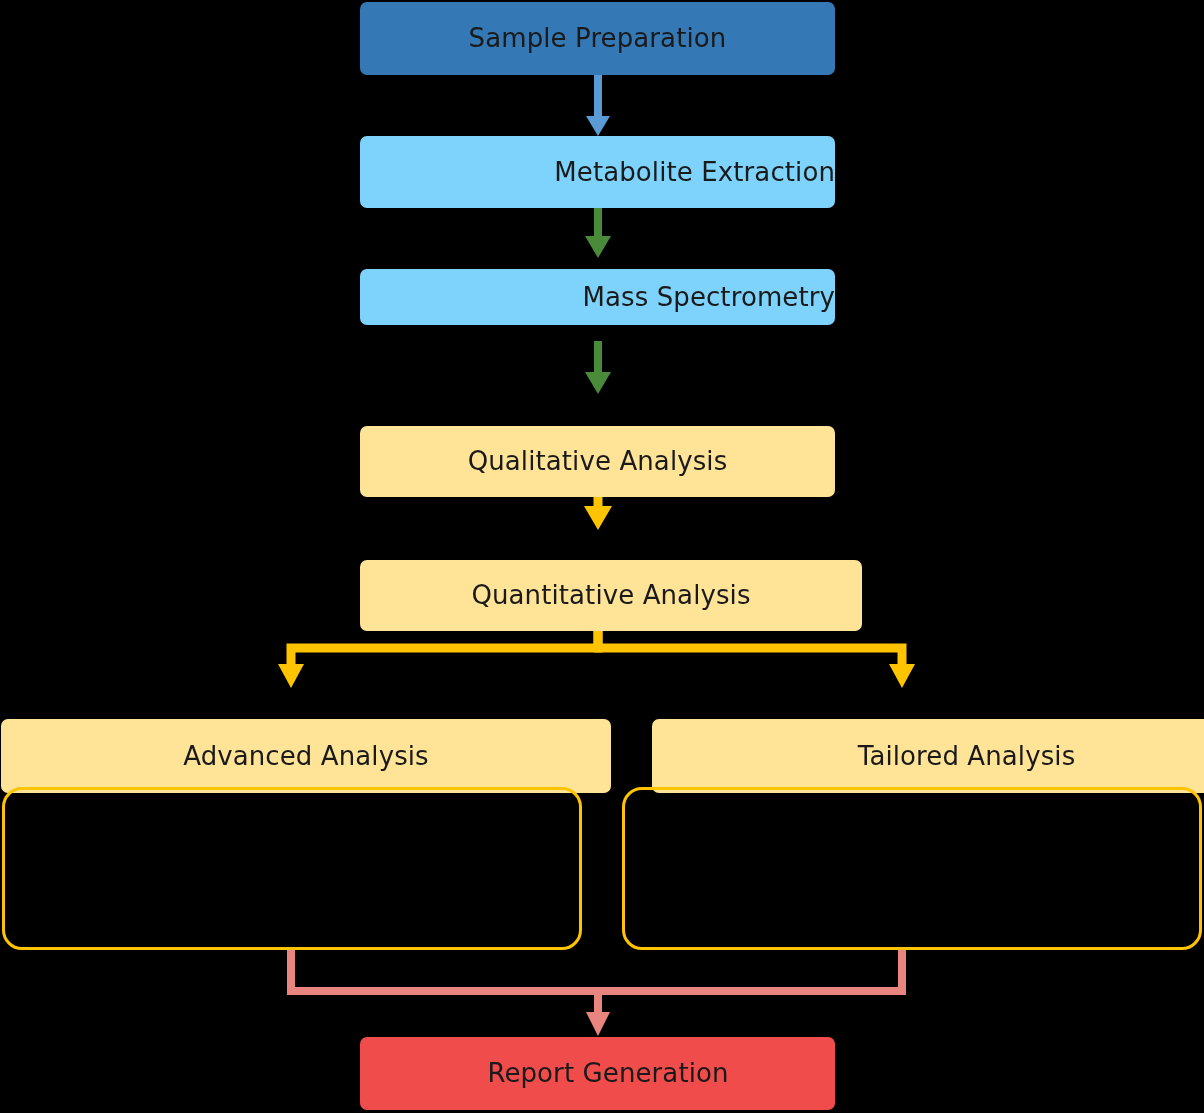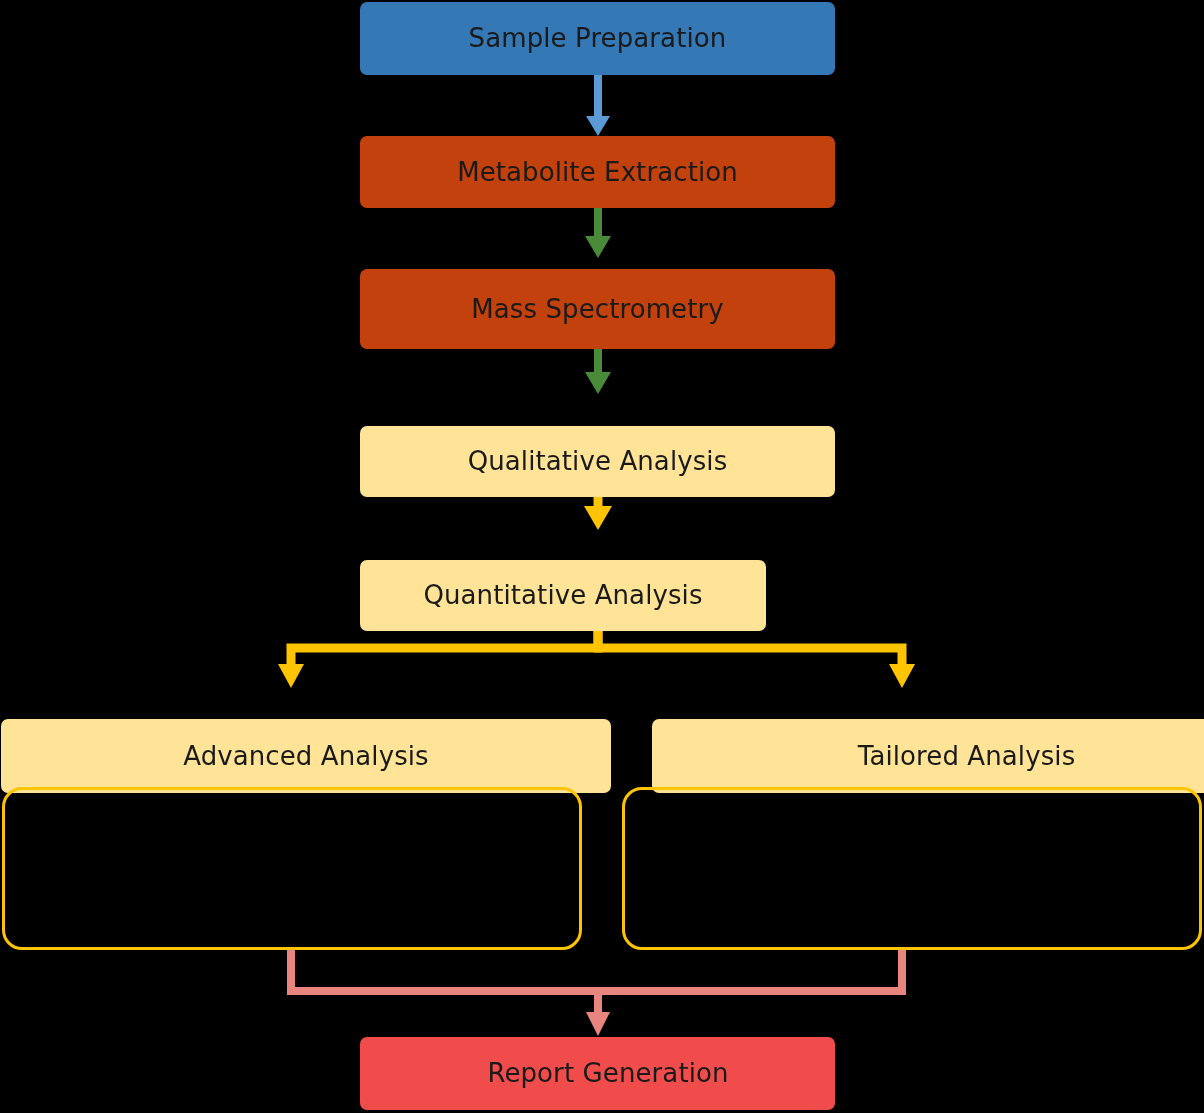--- a/index.html
+++ b/index.html
@@ -38,21 +38,21 @@
     line-height: 1.1;
     letter-spacing: 0.1px;
     text-align: center;
     white-space: nowrap;
   }
   .node-label {
     display: block;
     pointer-events: none;
   }
   .node-start      { background: #3478b5; }
-  .node-process    { background: #c2410c; }
+  .node-process    { background: #7dd3fc; justify-content: flex-end; }
   .node-analysis   { background: #ffe498; margin-top: 24px; }
   .node-report     { background: #f04c4c; }
   .node-subgroup {
     background: transparent;
     border: 3px solid #ffc400;
     border-radius: 20px;
   }
 </style>
 </head>
 <body>
@@ -101,29 +101,29 @@
   </svg>
 
   <div class="node node-start" style="left:360px; top:2px; width:475px; height:73px;">
     <span class="node-label">Sample Preparation</span>
   </div>
 
   <div class="node node-process" style="left:360px; top:136px; width:475px; height:72px;">
     <span class="node-label">Metabolite Extraction</span>
   </div>
 
-  <div class="node node-process" style="left:360px; top:269px; width:475px; height:80px;">
+  <div class="node node-process" style="left:360px; top:269px; width:475px; height:56px;">
     <span class="node-label">Mass Spectrometry</span>
   </div>
 
   <div class="node node-analysis" style="left:360px; top:402px; width:475px; height:71px;">
     <span class="node-label">Qualitative Analysis</span>
   </div>
 
-  <div class="node node-analysis" style="left:360px; top:536px; width:406px; height:71px;">
+  <div class="node node-analysis" style="left:360px; top:536px; width:502px; height:71px;">
     <span class="node-label">Quantitative Analysis</span>
   </div>
 
   <div class="node node-analysis" style="left:1px; top:695px; width:610px; height:74px;">
     <span class="node-label">Advanced Analysis</span>
   </div>
 
   <div class="node node-analysis" style="left:652px; top:695px; width:581px; height:74px;padding-left:48px;">
     <span class="node-label">Tailored Analysis</span>
   </div>

